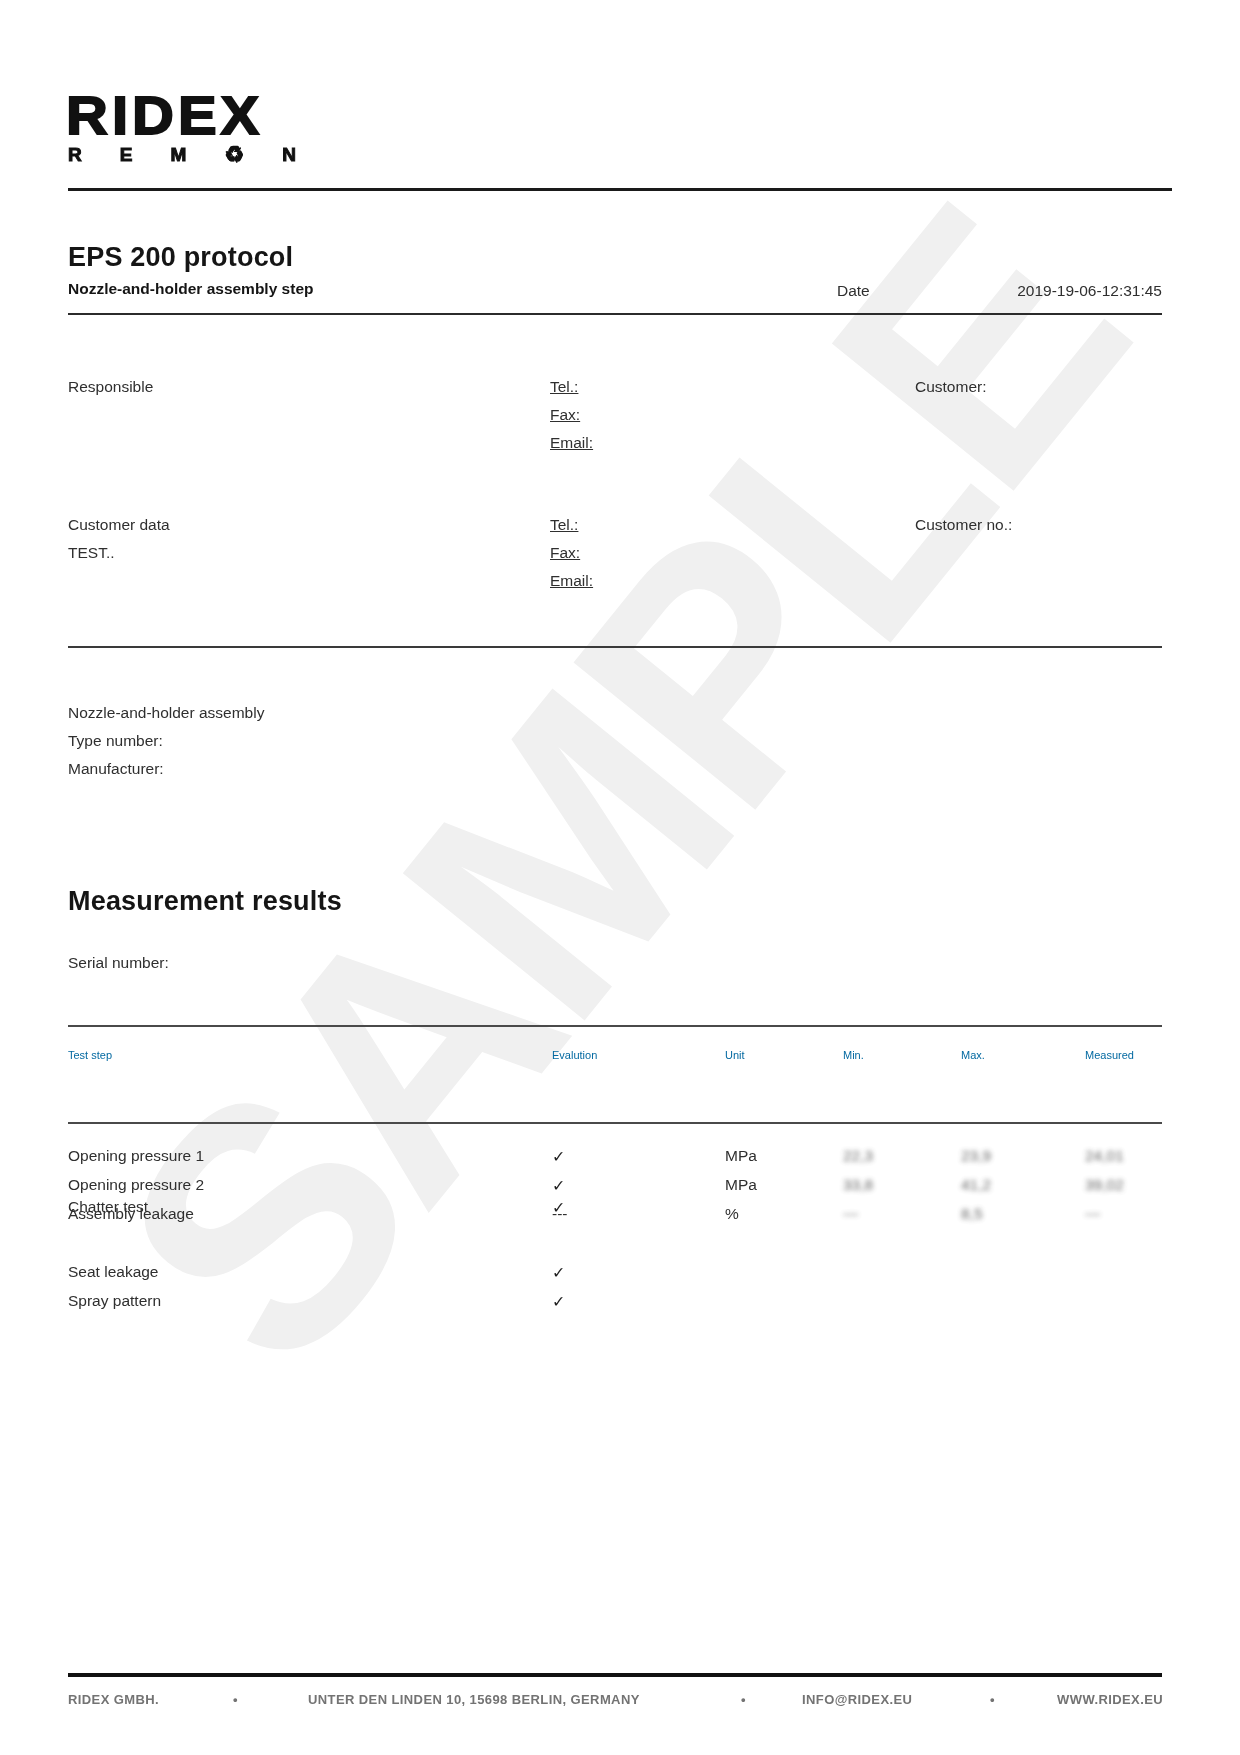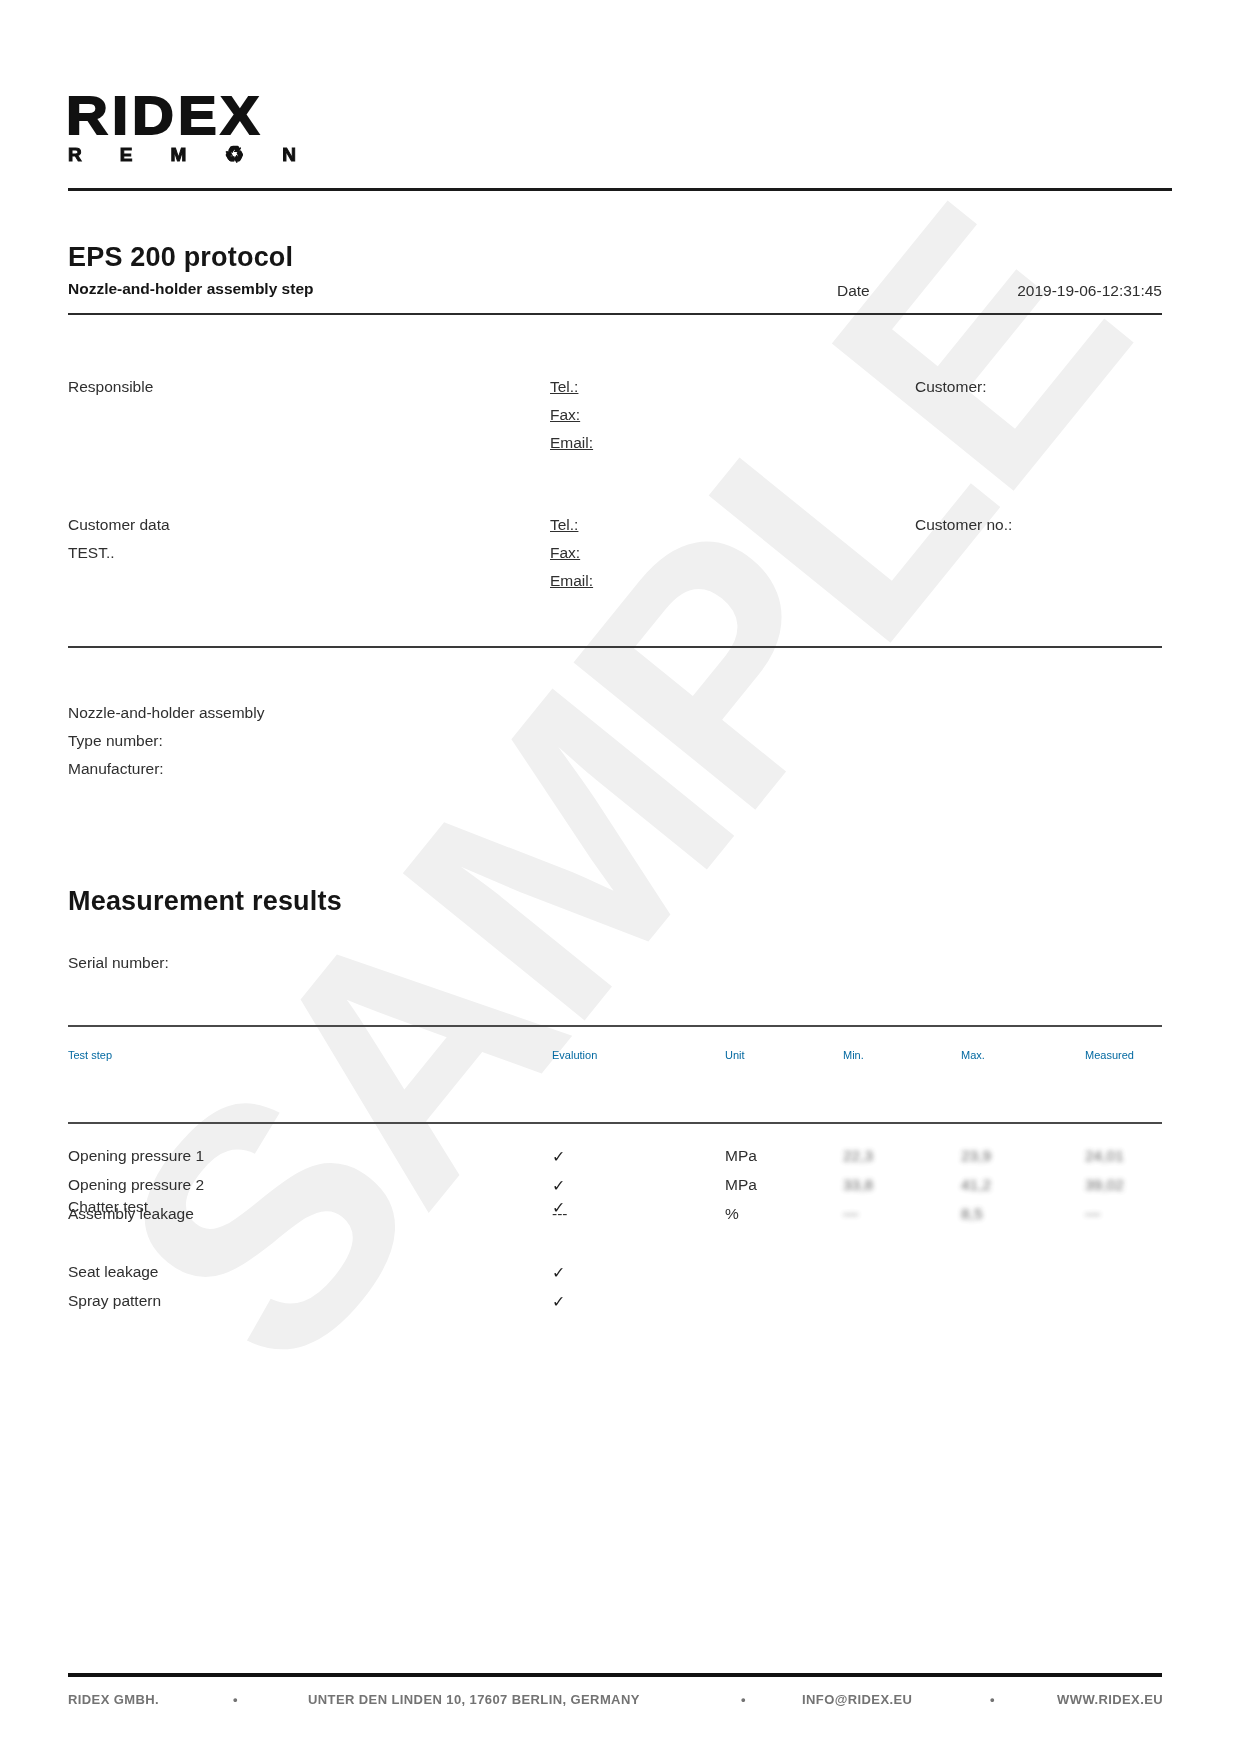--- a/index.html
+++ b/index.html
@@ -179,20 +179,20 @@
       <span class="t col-step tr5">Seat leakage</span>
       <span class="t col-eval tr5 check">✓</span>
     </div>
     <div>
       <span class="t col-step tr6">Spray pattern</span>
       <span class="t col-eval tr6 check">✓</span>
     </div>
 
     <div class="f f-company">RIDEX GMBH.</div>
     <div class="f f-sep1">•</div>
-    <div class="f f-address">UNTER DEN LINDEN 10, 17607 BERLIN, GERMANY</div>
+    <div class="f f-address">UNTER DEN LINDEN 10, 15698 BERLIN, GERMANY</div>
     <div class="f f-sep2">•</div>
     <div class="f f-email">INFO@RIDEX.EU</div>
     <div class="f f-sep3">•</div>
     <div class="f f-web">WWW.RIDEX.EU</div>
 
   </div>
 </div>
 
 </body></html>

